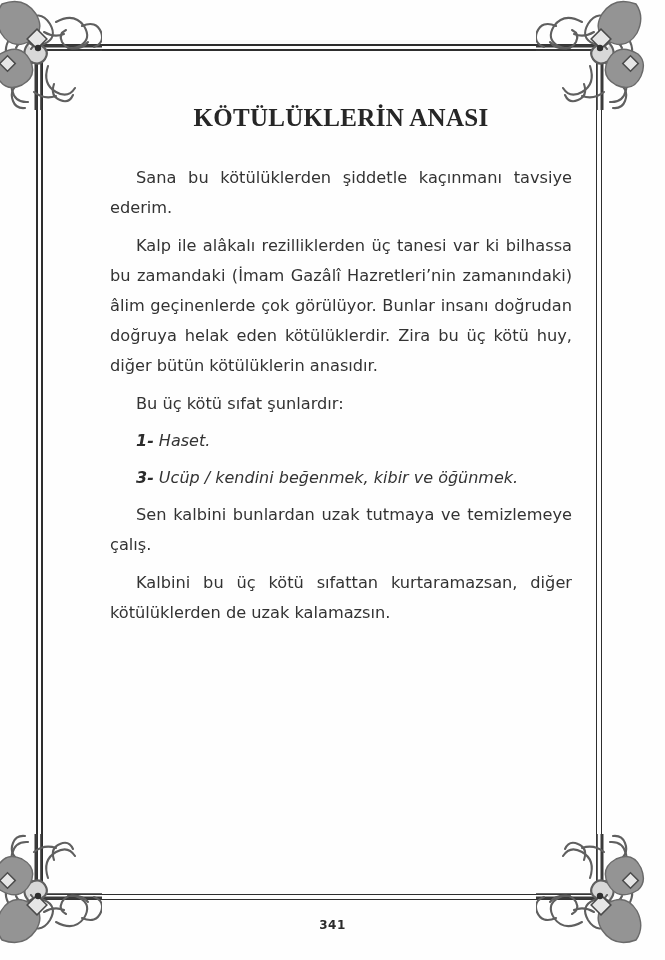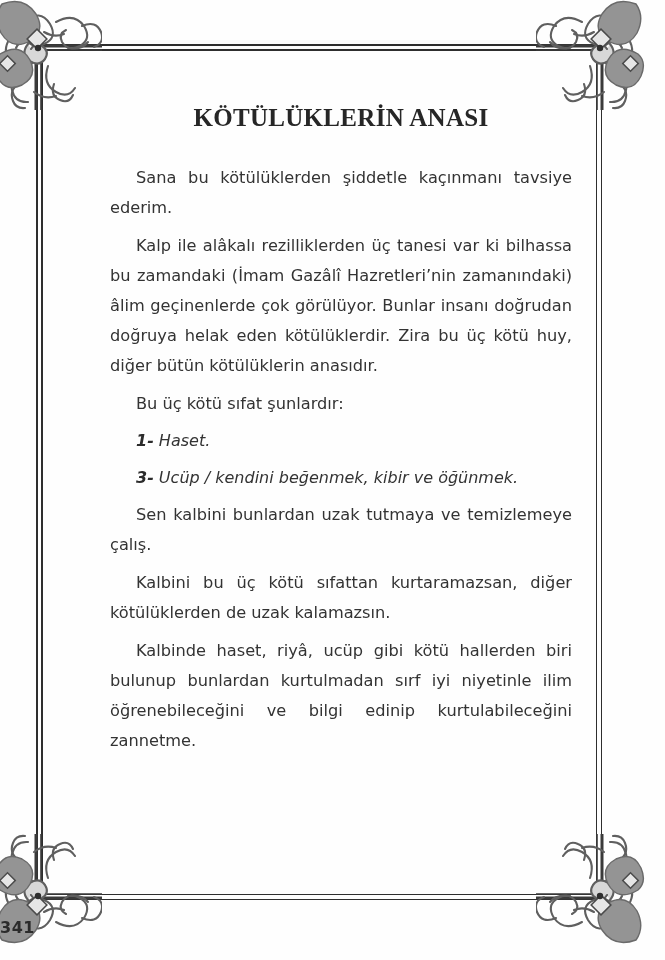--- a/index.html
+++ b/index.html
@@ -102,23 +102,23 @@
   }
   .list-item .num { font-weight: bold; color: #2b2b2b; }
 
   .bold-title { font-weight: bold; color: #2b2b2b; }
 
   .page-number {
     position: absolute;
     left: 0;
     right: 0;
     top: 918px;
-    text-align: left;
-    font-family: "DejaVu Sans", sans-serif;
-    font-size: 16px;
+    text-align: center;
+    font-family: "DejaVu Sans", sans-serif;
+    font-size: 12px;
     font-weight: bold;
     color: #2b2b2b;
     letter-spacing: 0.5px;
   }
 </style>
 </head>
 <body>
 
 <div class="page">
 
@@ -266,18 +266,17 @@
     <p class="list-item"><span class="num">1-</span><span> Haset.</span></p>
 
 
     <p class="list-item"><span class="num">3-</span><span> Ucüp / kendini beğenmek, kibir ve öğünmek.</span></p>
 
     <p class="para indent">Sen kalbini bunlardan uzak tutmaya ve temizlemeye çalış.</p>
 
 
     <p class="para indent">Kalbini bu üç kötü sıfattan kurtaramazsan, diğer kötülüklerden de uzak kalamazsın.</p>
 
-    <p class="para indent">Kalbinde haset, riyâ, ucüp gibi kötü hallerden biri bulunup bunlardan kurtulmadan sırf iyi niyetinle ilim öğrenebileceğini ve bilgi edinip kurtulabileceğini zannetme.</p>
   </div>
 
   <div class="page-number">341</div>
 
 </div>
 
 </body></html>

